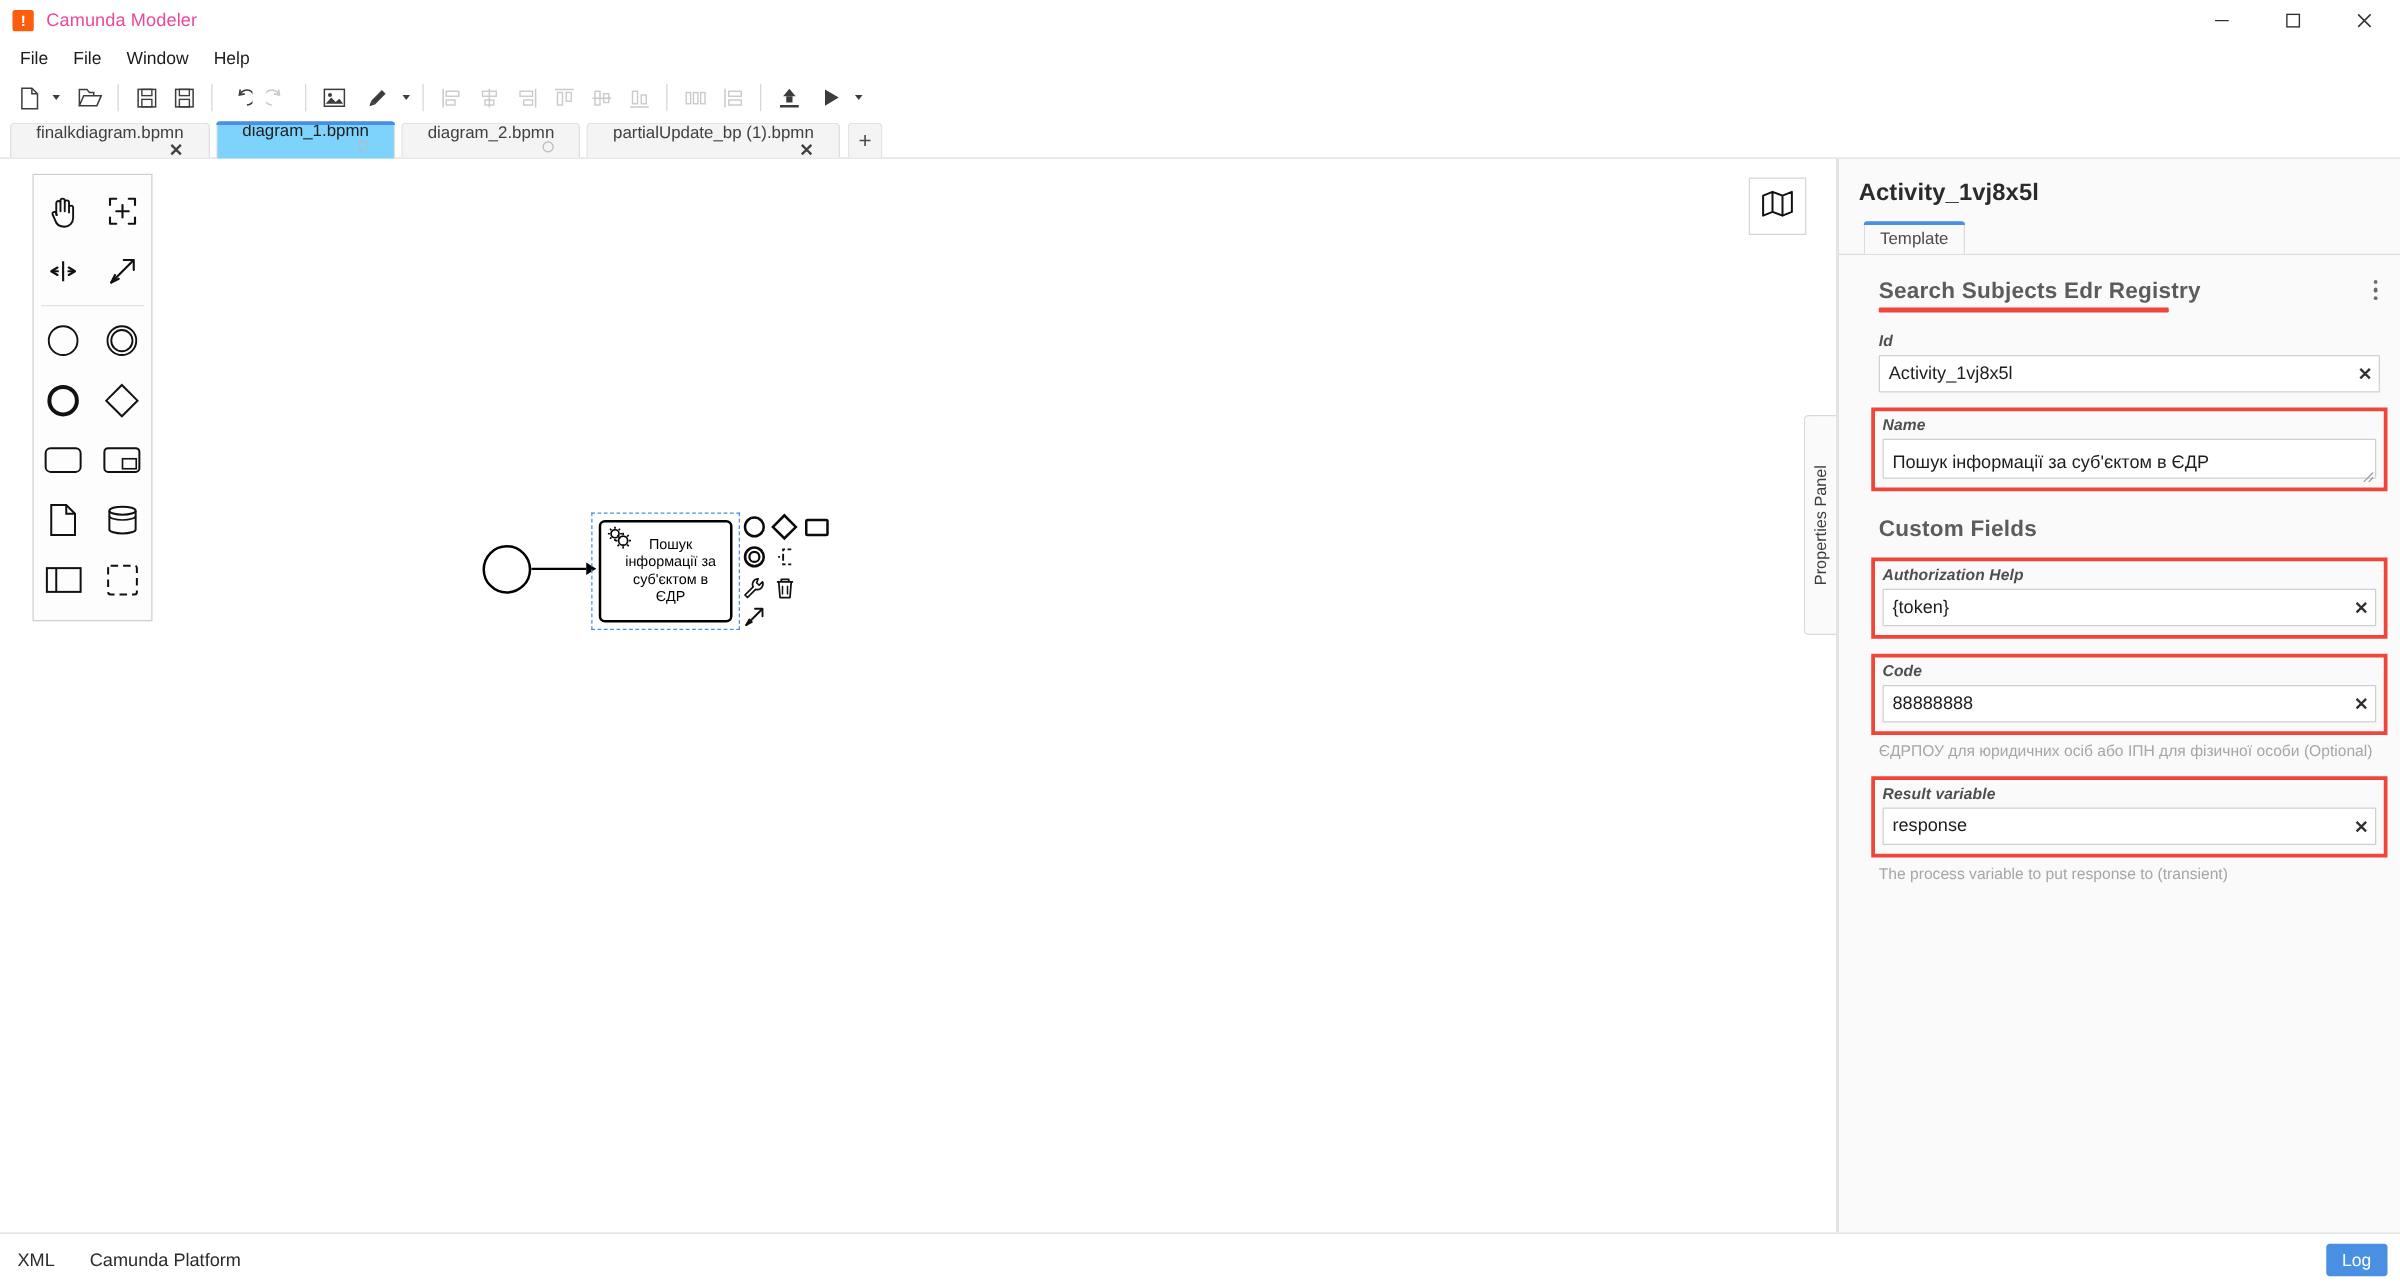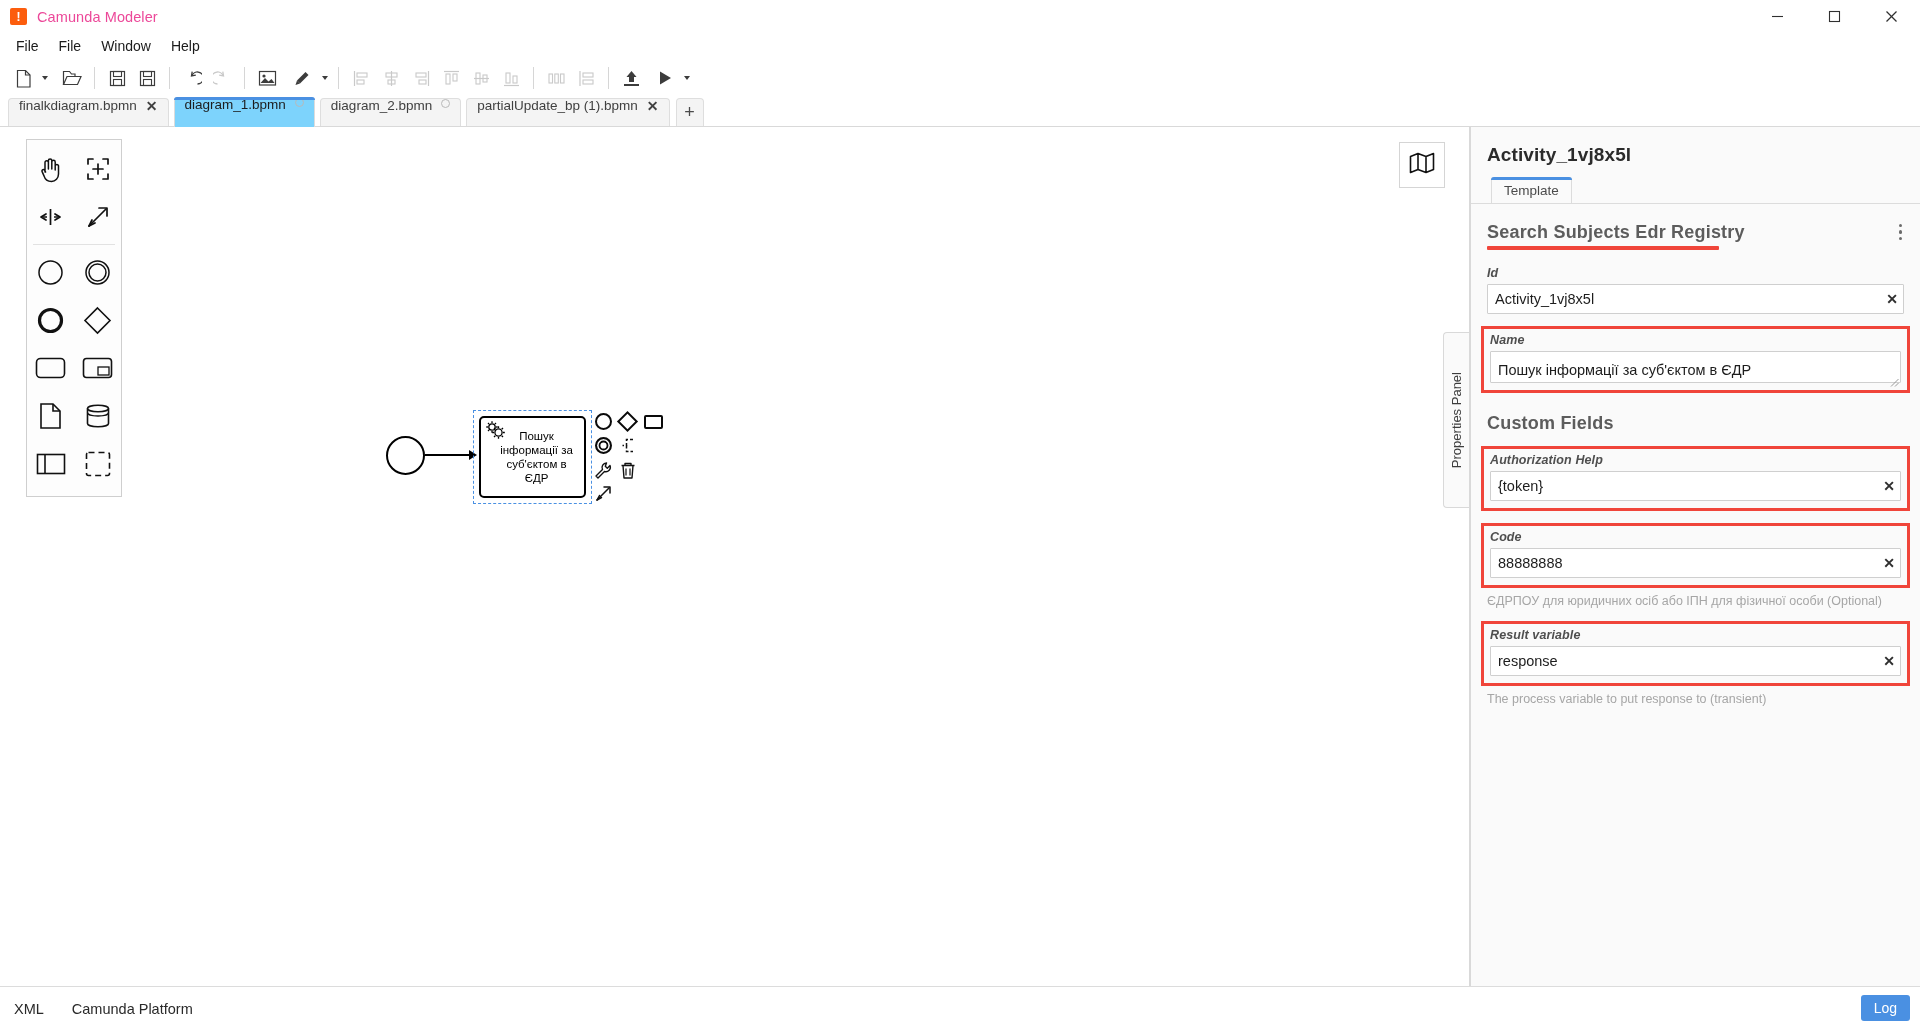--- a/index.html
+++ b/index.html
@@ -98,30 +98,31 @@
   
   .tabbar {
     height: 31px; min-height: 31px;
     display: flex; align-items: flex-end;
     padding-left: 8px;
     background: #ffffff;
     border-bottom: 1px solid #d9d9d9;
   }
   .tab {
     height: 28px;
-    display: flex; align-items: flex-start;
-    padding: 0 10px;
+    display: flex; align-items: flex-end;
+    padding: 0 20px;
     font-size: 13.5px; color: #404040;
     background: #f4f4f4;
     border: 1px solid #dedede;
     border-bottom: none;
     border-top-left-radius: 4px; border-top-right-radius: 4px;
     margin-right: 5px;
     position: relative;
     white-space: nowrap;
+    flex-direction: column;
   }
   .tab.active {
     background: #7dd3fc;
     border-color: #dcdcdc;
     color: #1d1d1d;
     height: 30px;
     margin-bottom: -1px;
   }
   .tab.active::before {
     content: "";
@@ -276,21 +277,21 @@
     background: #fafafa;
     border: 1px solid #dcdcdc; border-bottom: none;
     border-top-left-radius: 3px; border-top-right-radius: 3px;
   }
   .pp-tab.active::before {
     content: ""; position: absolute; left: -1px; right: -1px; top: -1px;
     height: 3px; background: #4a90e2;
     border-top-left-radius: 3px; border-top-right-radius: 3px;
   }
 
-  .pp-content { padding: 0 16px 0 16px; position: relative; }
+  .pp-content { padding: 0 16px 0 16px; position: relative; margin-left: 16px; }
 
   .group-head {
     display: flex; align-items: center; justify-content: space-between;
     margin-top: 16px;
     position: relative;
   }
   .group-head h3 {
     margin: 0; font-size: 18px; font-weight: bold; color: #5c5c5c;
     letter-spacing: 0.2px;
   }

